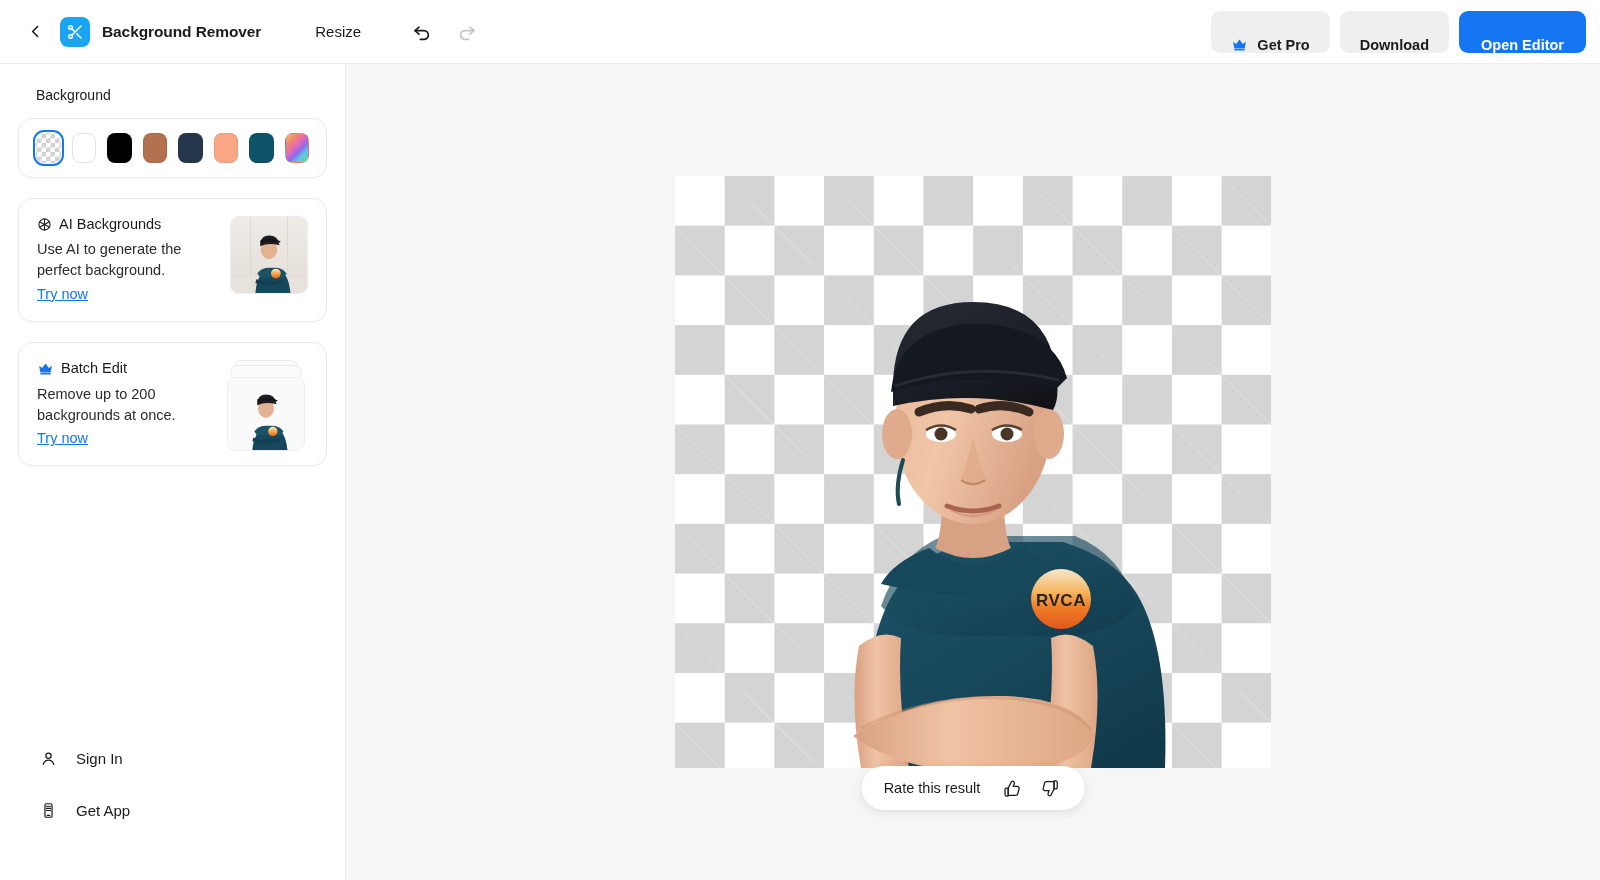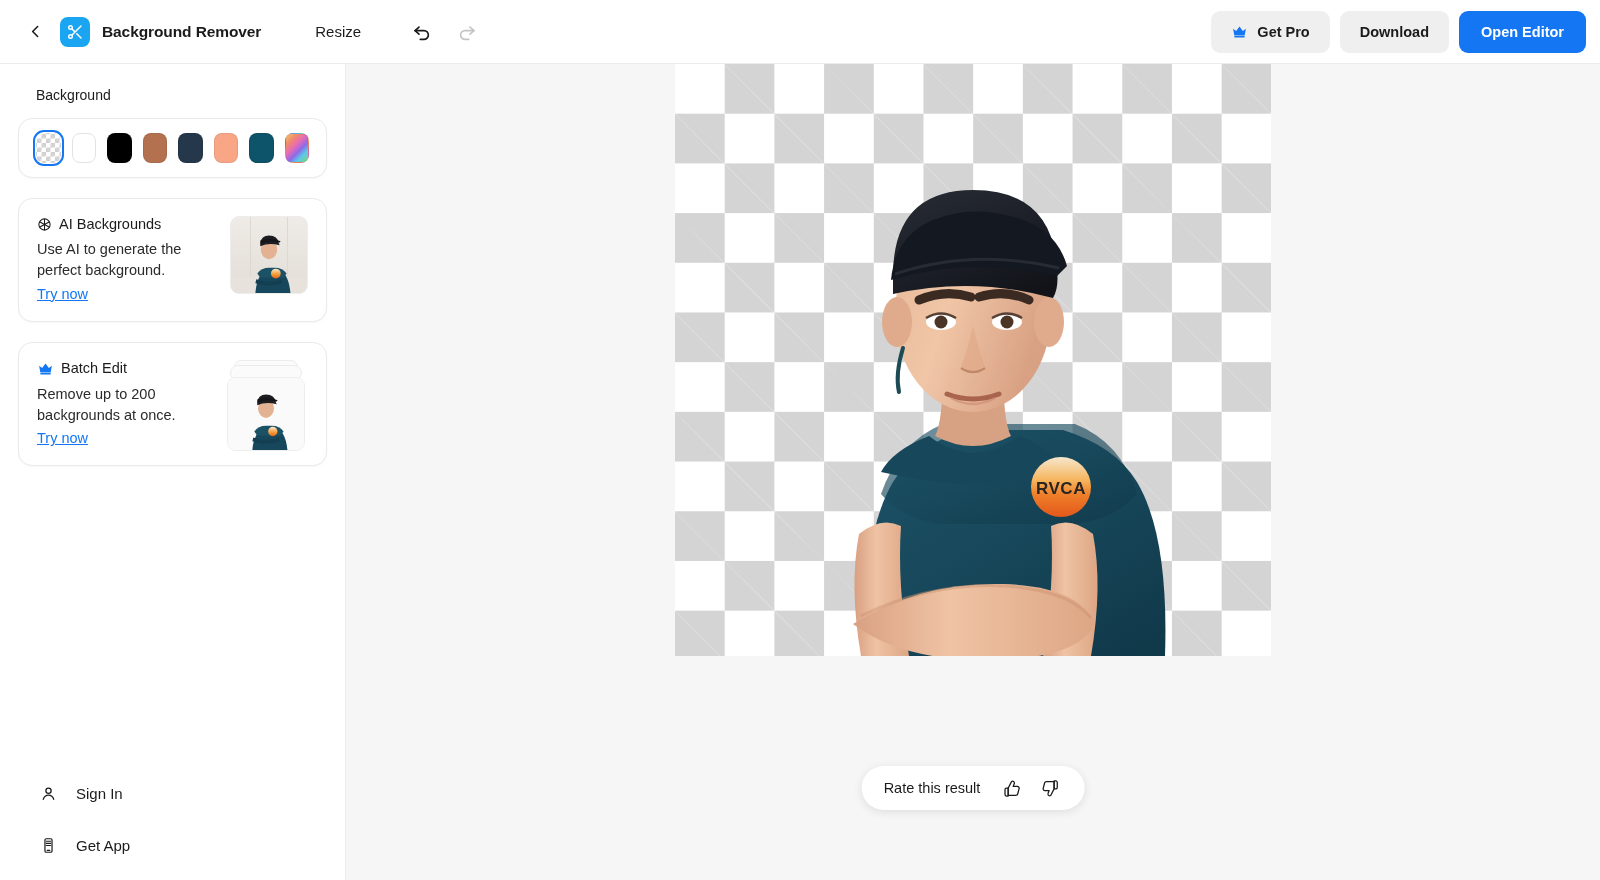--- a/index.html
+++ b/index.html
@@ -39,21 +39,21 @@
     font-size: 15px; color: #1b1b1b; margin-left: 44px;
     cursor: pointer; padding: 6px 10px; border-radius: 6px; white-space: nowrap;
   }
   .undo-redo { display: flex; align-items: center; gap: 14px; margin-left: 36px; }
   .icon-btn {
     width: 30px; height: 30px; display: flex; align-items: center; justify-content: center;
     cursor: pointer; border-radius: 6px;
   }
   .hdr-right { margin-left: auto; display: flex; align-items: center; gap: 10px; }
   .btn {
-    height: 42px; border-radius: 9px; display: flex; align-items: center; justify-content: center;
+    height: 42px; border-radius: 9px; display: flex; align-items: flex-end; justify-content: center;
     font-size: 14.5px; cursor: pointer; white-space: nowrap; padding: 0 20px; gap: 9px;
   }
   .btn-grey { background: #efefef; color: #1b1b1b; font-weight: bold; }
   .btn-primary { background: #1476F2; color: #ffffff; font-weight: bold; padding: 0 22px; }
 
   
   .body { flex: 1; display: flex; min-height: 0; }
 
   
   .sidebar {
@@ -110,30 +110,30 @@
     position: relative; border: 1px solid #ededed; background: #f0eeec;
   }
   .thumb.stacked { margin-top: 8px; }
   .thumb-stack-deco {
     position: absolute; background: #fbfbfb; border: 1px solid #ececec; border-radius: 8px;
   }
 
   .sidebar-spacer { flex: 1; }
   .nav-list { padding: 0 0 26px 0; }
   .nav-item {
-    display: flex; align-items: flex-end; gap: 18px; height: 52px; padding-left: 20px;
+    display: flex; align-items: flex-start; gap: 18px; height: 52px; padding-left: 20px;
     cursor: pointer; border-radius: 8px;
   }
   .nav-icon { width: 20px; display: flex; align-items: center; justify-content: center; }
   .nav-label { font-size: 15px; color: #1b1b1b; }
 
   
   .canvas-area {
     flex: 1; background: #f6f6f6; position: relative;
-    display: flex; justify-content: center;
+    display: flex; align-items: center; justify-content: center;
   }
   .stage { position: relative; width: 596px; height: 592px; }
   .checker {
     position: absolute; inset: 0;
     background-image:
       linear-gradient(45deg, #d4d4d4 25%, transparent 25%, transparent 75%, #d4d4d4 75%),
       linear-gradient(45deg, #d4d4d4 25%, transparent 25%, transparent 75%, #d4d4d4 75%);
     background-size: 99.4px 99.4px;
     background-position: 0 0, 49.7px 49.7px;
     background-color: #ffffff;

